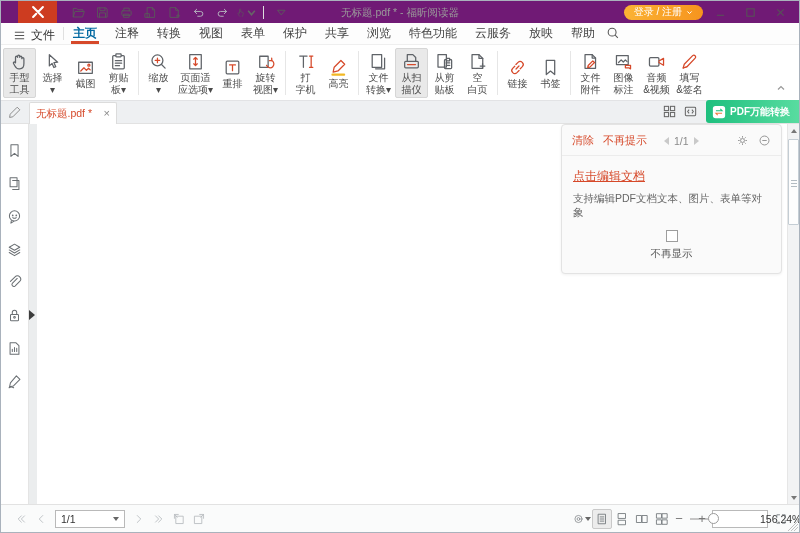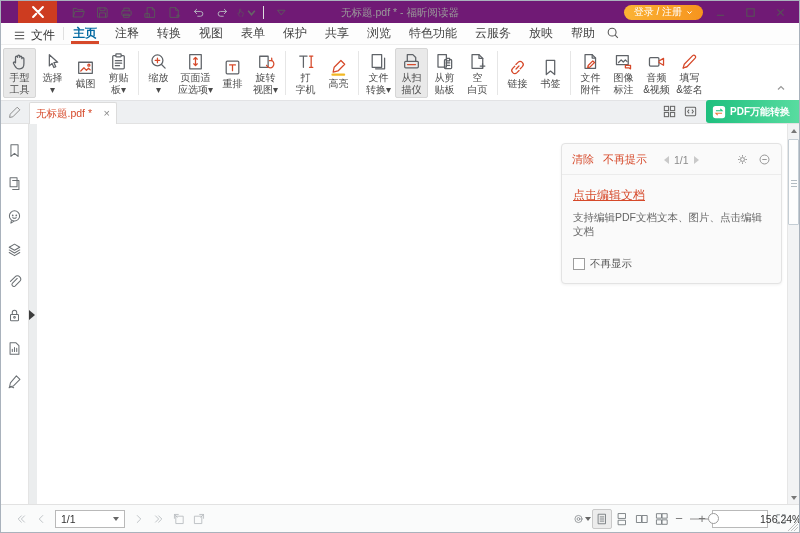--- a/index.html
+++ b/index.html
@@ -85,35 +85,35 @@
     justify-content:center; background:#f2f3f4; }
   .sb-btn.up { top:0; } .sb-btn.down { bottom:0; }
   .sb-arrow-up { width:0;height:0;border-left:3px solid transparent;border-right:3px solid transparent;border-bottom:4px solid #777; }
   .sb-arrow-down { width:0;height:0;border-left:3px solid transparent;border-right:3px solid transparent;border-top:4px solid #777; }
   .sb-thumb { position:absolute; left:0; top:15px; width:11px; height:86px; background:#fdfdfd;
     border:1px solid #c4cdd4; border-radius:1px; }
   .sb-grip { position:absolute; left:2px; top:40px; width:6px; border-top:1px solid #b3bcc2;
     box-shadow:0 3px 0 #b3bcc2, 0 6px 0 #b3bcc2; }
 
   
-  .notice { position:absolute; top:19px; right:17px; width:221px; background:#fafafa;
+  .notice { position:absolute; top:0; right:17px; width:221px; background:#fafafa;
     border:1px solid #e3e3e3; border-radius:4px; box-shadow:0 1px 3px rgba(0,0,0,.06); }
   .notice-head { display:flex; align-items:center; padding:8px 10px 7px; gap:9px;
     border-bottom:1px solid #ececec; }
   .n-link { font-size:11px; color:#d6492a; }
   .n-nav { display:flex; align-items:center; gap:5px; margin-left:8px; }
   .tri-l { width:0;height:0;border-top:4px solid transparent;border-bottom:4px solid transparent;border-right:5px solid #c9c9c9; }
   .tri-r { width:0;height:0;border-top:4px solid transparent;border-bottom:4px solid transparent;border-left:5px solid #c9c9c9; }
   .n-page { font-size:10.5px; color:#8a8a8a; }
   .n-tools { margin-left:auto; display:flex; align-items:center; gap:9px; }
   .n-tools svg { width:13px; height:13px; }
   .notice-body { padding:10px 11px 12px; }
   .edit-link { font-size:12px; color:#d6492a; text-decoration:underline; display:inline-block; }
   .n-desc { font-size:10.5px; color:#666; margin-top:7px; }
-  .n-check { margin-top:18px; display:flex; align-items:center; gap:5px; }
+  .n-check { margin-top:10px; display:flex; align-items:center; gap:5px;flex-direction:column; }
   .checkbox { width:12px; height:12px; border:1px solid #9d9d9d; background:#fff; flex:none; }
   .n-check span { font-size:10.5px; color:#555; }
 
   
   .statusbar { height:28px; background:#fafbfb; border-top:1px solid #e2e2e2;
     display:flex; align-items:center; padding:0 8px 0 10px; position:relative; }
   .st-icon { width:20px; height:20px; display:flex; align-items:center; justify-content:center;
     border:1px solid transparent; border-radius:2px; }
   .st-icon svg { width:14px; height:14px; }
   .st-icon.selected { background:#ececec; border-color:#c9c9c9; }
@@ -555,21 +555,21 @@
             </g>
           </svg>
         <svg viewBox="0 0 16 16">
             <circle cx="8" cy="8" r="5.5" fill="none" stroke="#8a8a8a" stroke-width="1.1"></circle>
             <path d="M5.3 8 h5.4" stroke="#8a8a8a" stroke-width="1.1"></path>
           </svg>
       </span>
     </div>
     <div class="notice-body">
       <a class="edit-link">点击编辑文档</a>
-      <div class="n-desc">支持编辑PDF文档文本、图片、点击编辑文档</div>
+      <div class="n-desc">支持编辑PDF文档文本、图片、表单等对象</div>
       <div class="n-check">
         <span class="checkbox"></span>
         <span>不再显示</span>
       </div>
     </div>
   </div>
 </div>
 
 <div class="statusbar" id="statusbar">
   <div class="st-icon">

